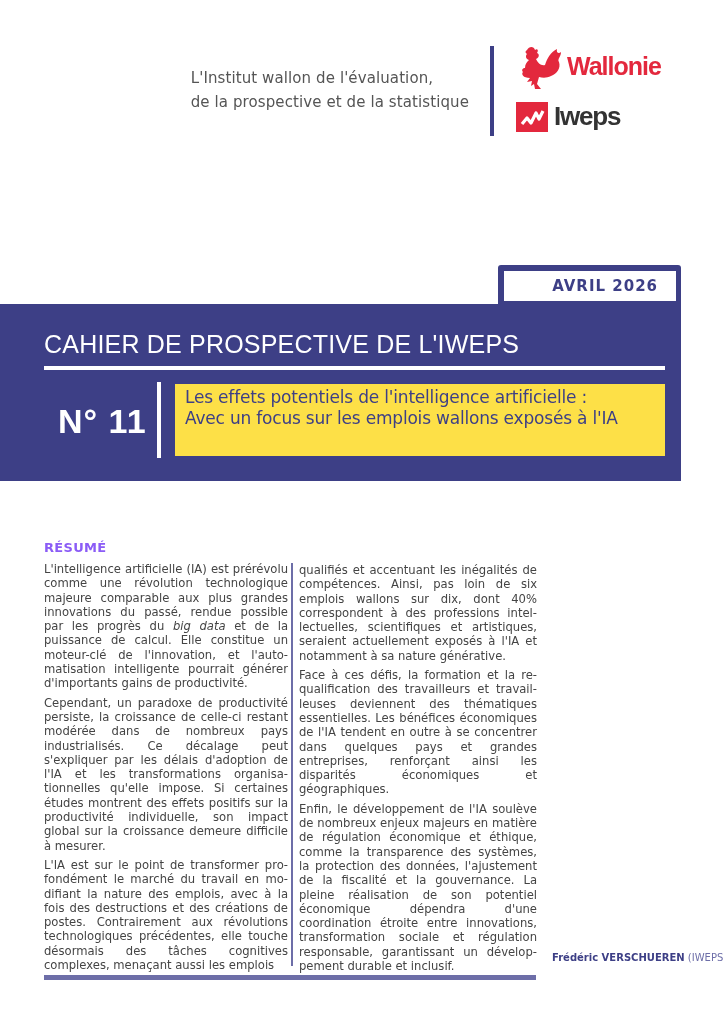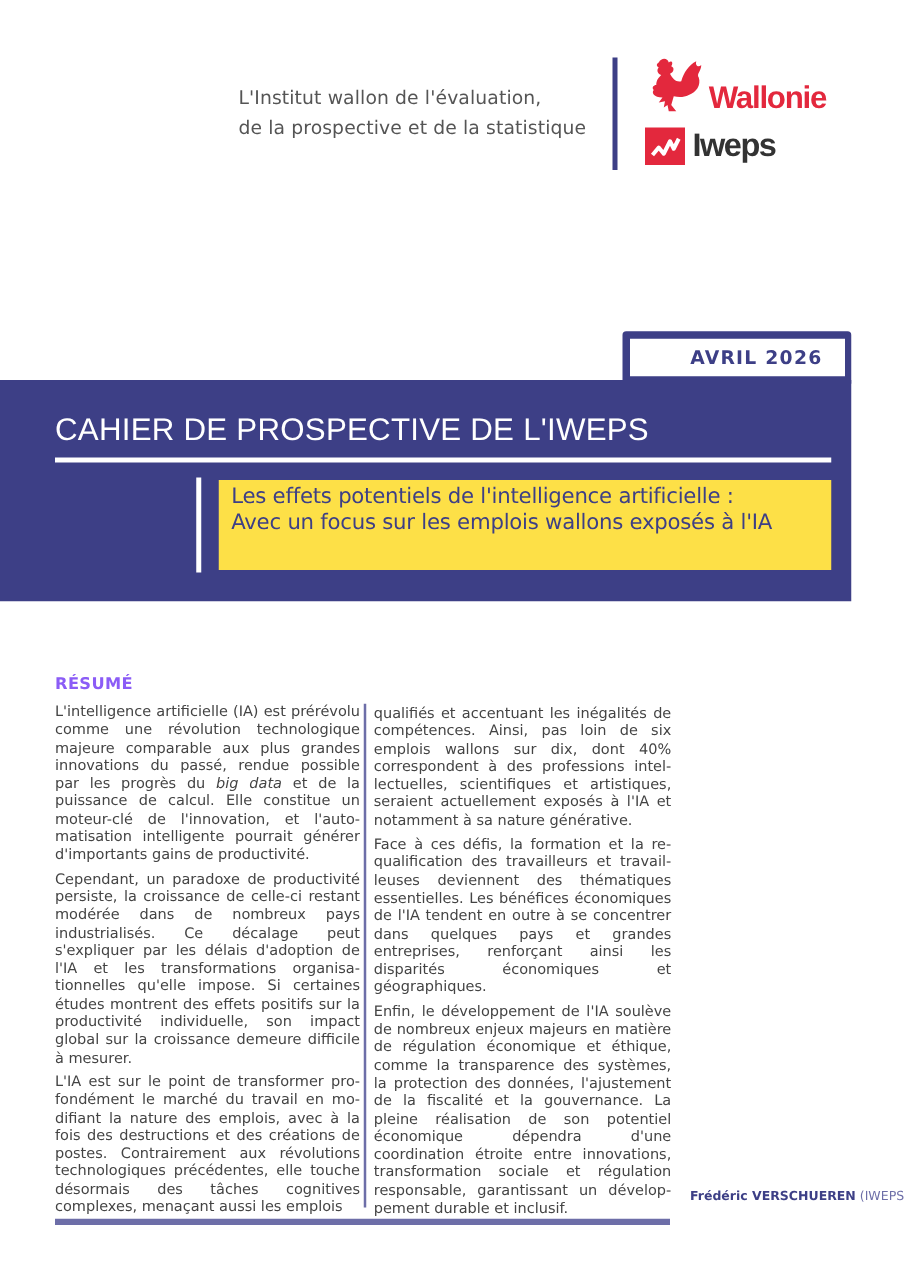--- a/index.html
+++ b/index.html
@@ -14,21 +14,21 @@
   
   .institute {
     right: 255px; top: 66px; text-align: left;
     font-size: 15px; line-height: 24px; color: #555555;
     font-weight: normal; letter-spacing: 0.1px;
   }
   .v-divider { left: 490px; top: 46px; width: 4px; height: 90px; background: #3d3f86; }
   .logo-wallonie { left: 515px; top: 44px; width: 165px; height: 50px; }
   .logo-wallonie .rooster { position: absolute; left: 2px; top: 0; width: 46px; height: 50px; }
   .logo-wallonie .word {
-    position: absolute; left: 52px; top: 20px; font-family: "Liberation Sans", sans-serif;
+    position: absolute; left: 52px; top: 8px; font-family: "Liberation Sans", sans-serif;
     font-weight: bold; font-size: 25px; color: #e3283d; letter-spacing: -1px;
   }
   .logo-iweps { left: 516px; top: 102px; height: 30px; width: 150px; }
   .logo-iweps .box { position: absolute; left: 0; top: 0; width: 32px; height: 30px; background: #e3283d; }
   .logo-iweps .word {
     position: absolute; left: 38px; top: -1px; font-family: "Liberation Sans", sans-serif;
     font-weight: bold; font-size: 26px; color: #333333; letter-spacing: -1.2px;
   }
 
   
@@ -115,20 +115,21 @@
 
 <div class="abs date-tab">
   <div class="date-inner">
     <span>AVRIL 2026</span>
   </div>
 </div>
 
 <div class="abs banner">
   <div class="series-title">CAHIER DE PROSPECTIVE DE L'IWEPS</div>
   <div class="banner-rule"></div>
+  <div class="issue-no">N° 11</div>
   <div class="issue-bar"></div>
   <div class="title-box">
     <div>Les effets potentiels de l'intelligence artificielle :</div>
     <div>Avec un focus sur les emplois wallons exposés à l'IA</div>
   </div>
 </div>
 
 <div class="abs resume-heading">RÉSUMÉ</div>
 
 <div class="abs col col1">

